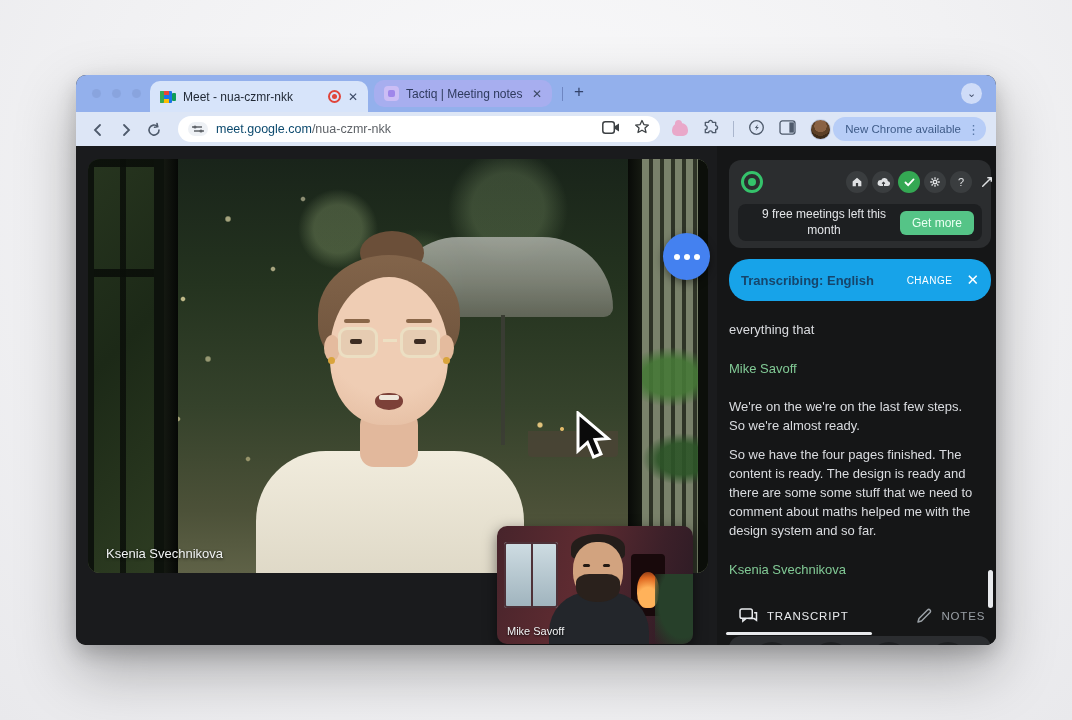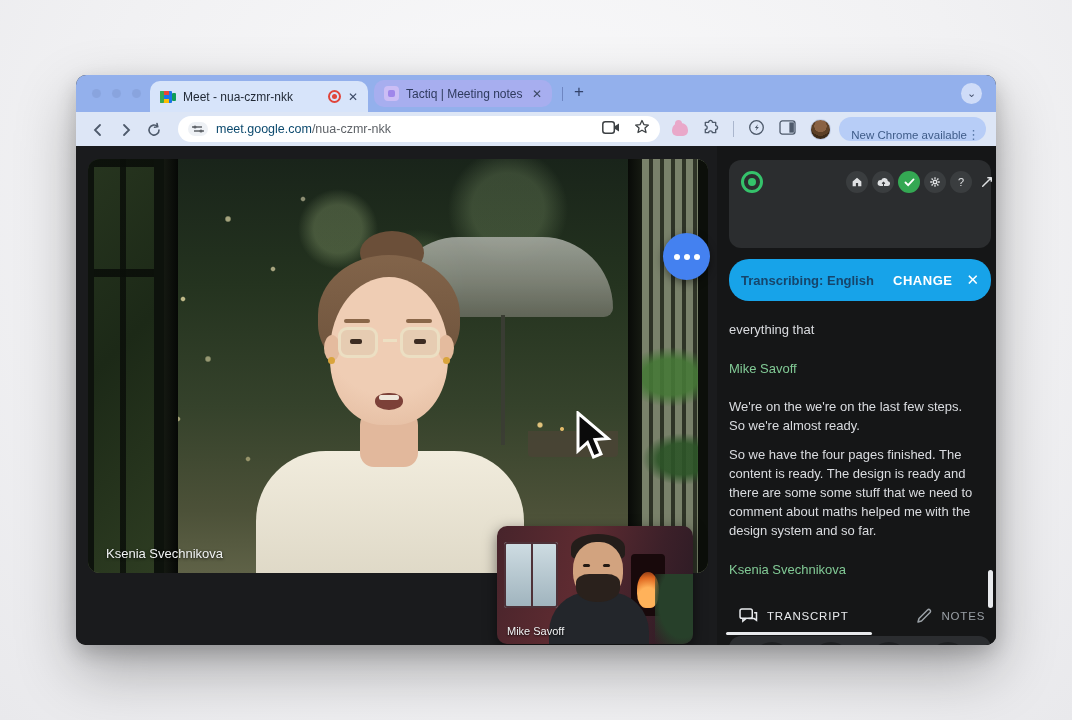--- a/index.html
+++ b/index.html
@@ -45,21 +45,21 @@
   .omni-tune { width:20px; height:14px; margin-right:8px; }
   .url { font-size:12.5px; }
   .url .host { color:#0c4a6e; }
   .url .path { color:#5f6368; }
   .omni-right { margin-left:auto; display:flex; align-items:center; gap:14px; color:#3c4043; }
   .ext-area { position:absolute; left:596px; top:0; height:34px; display:flex; align-items:center; gap:14px; }
   .pink-ext { width:16px; height:13px; border-radius:7px 7px 5px 5px; background:#e9a8c9; position:relative; }
   .pink-ext::after { content:""; position:absolute; left:3px; top:-3px; width:7px; height:7px; border-radius:50%; background:#e9a8c9; }
   .tool-sep { width:1px; height:16px; background:#aab6cd; }
   .avatar { width:21px; height:21px; border-radius:50%; background:radial-gradient(circle at 50% 32%, #8a6243 0 38%, #5d4026 39% 60%, #3e2b18 61%); border:1px solid #c2cfe8; }
-  .chip { position:absolute; right:10px; top:5px; height:24px; border-radius:12px; background:#b7cdf7; display:flex; align-items:flex-end; padding:0 6px 0 12px; }
+  .chip { position:absolute; right:10px; top:5px; height:24px; border-radius:12px; background:#b7cdf7; display:flex; align-items:center; padding:0 6px 0 12px; gap:6px; }
   .chip-label { font-size:11.5px; color:#3e5b88; }
   .chip-dots { color:#5a79a8; font-size:13px; letter-spacing:0; line-height:1; }
   
   .content { position:absolute; left:0; top:71px; width:100%; height:499px; background:#1a1b1d; }
   
   .video-main { position:absolute; left:12px; top:13px; width:620px; height:414px; border-radius:12px; overflow:hidden;
     background:linear-gradient(180deg,#19241a 0%, #24331f 30%, #35422b 60%, #4c5138 85%, #5f6247 100%); }
   .v-lights { position:absolute; inset:0;
     background-image:
       radial-gradient(circle 5px at 55px 85px, rgba(255,244,190,.8) 0 40%, transparent 70%),
@@ -138,21 +138,21 @@
   .tq-card { position:absolute; left:12px; top:14px; width:262px; height:88px; background:#2b2d2f; border-radius:12px; }
   .tq-logo { position:absolute; left:12px; top:11px; width:22px; height:22px; border-radius:50%; border:3px solid #35c26b; }
   .tq-logo::after { content:""; position:absolute; left:4px; top:4px; width:8px; height:8px; border-radius:50%; background:#35c26b; }
   .tq-ic { position:absolute; top:11px; width:22px; height:22px; border-radius:50%; background:#3a3d3f; color:#dfe1e3; display:flex; align-items:center; justify-content:center; font-size:11px; }
   .tq-ic.green { background:#34a853; color:#fff; }
   .tq-quota { position:absolute; left:9px; top:44px; width:244px; height:37px; background:#1d1f21; border-radius:8px; display:flex; align-items:center; }
   .tq-quota-text { flex:1; text-align:center; font-size:12px; line-height:1.3; color:#e3e5e8; padding-left:10px; }
   .tq-getmore { margin-right:8px; background:#55c487; color:#eafff2; font-size:12px; padding:5px 12px; border-radius:6px; }
   .tq-banner { position:absolute; left:12px; top:113px; width:262px; height:42px; background:#17a3e9; border-radius:20px; display:flex; align-items:center; padding:0 12px; }
   .tq-banner-status { font-size:13px; font-weight:bold; color:#16456b; flex:1; }
-  .tq-banner-change { font-size:13px; font-weight:bold; letter-spacing:.5px; color:#fff; margin-right:14px; }
+  .tq-banner-change { font-size:10px; font-weight:normal; letter-spacing:.5px; color:#fff; margin-right:14px; }
   .tq-banner-x { color:#fff; font-size:15px; font-weight:bold; }
   .transcript { position:absolute; left:12px; top:155px; width:250px; color:#dadce0; font-size:13px; line-height:19px; }
   .t-partial { margin-top:19px; }
   .t-speaker { color:#81c995; margin-top:20px; }
   .t-para { margin-top:10px; }
   .t-para.gap { margin-top:19px; }
   .scroll-thumb { position:absolute; left:271px; top:424px; width:5px; height:38px; border-radius:3px; background:#e8eaed; }
   .tq-tabs { position:absolute; left:0; top:453px; width:279px; height:34px; display:flex; align-items:center; }
   .tq-tab { display:flex; align-items:center; gap:9px; font-size:11.5px; font-weight:normal; letter-spacing:.8px; }
   .tq-tab.active { color:#e8eaed; margin-left:22px; }
@@ -340,20 +340,24 @@
               <circle cx="10" cy="10" r="1.8" fill="#3a3d3f"></circle>
             </svg>
           </span>
         <span class="tq-ic" style="left:221px">?</span>
         <span class="tq-ic" style="left:247px; background:transparent;">
           <svg width="12" height="12" viewBox="0 0 14 14">
               <path d="M2 12 L12 2 M12 2 h-4 M12 2 v4" stroke="#dfe1e3" stroke-width="1.7" fill="none" stroke-linecap="round"></path>
             </svg>
           </span>
 
+        <div class="tq-quota">
+          <span class="tq-quota-text">9 free meetings left this month</span>
+          <span class="tq-getmore">Get more</span>
+        </div>
       </div>
 
       <div class="tq-banner">
         <span class="tq-banner-status">Transcribing: English</span>
         <span class="tq-banner-change">CHANGE</span>
         <span class="tq-banner-x">✕</span>
       </div>
 
       <div class="transcript">
         <div class="t-partial">everything that</div>

